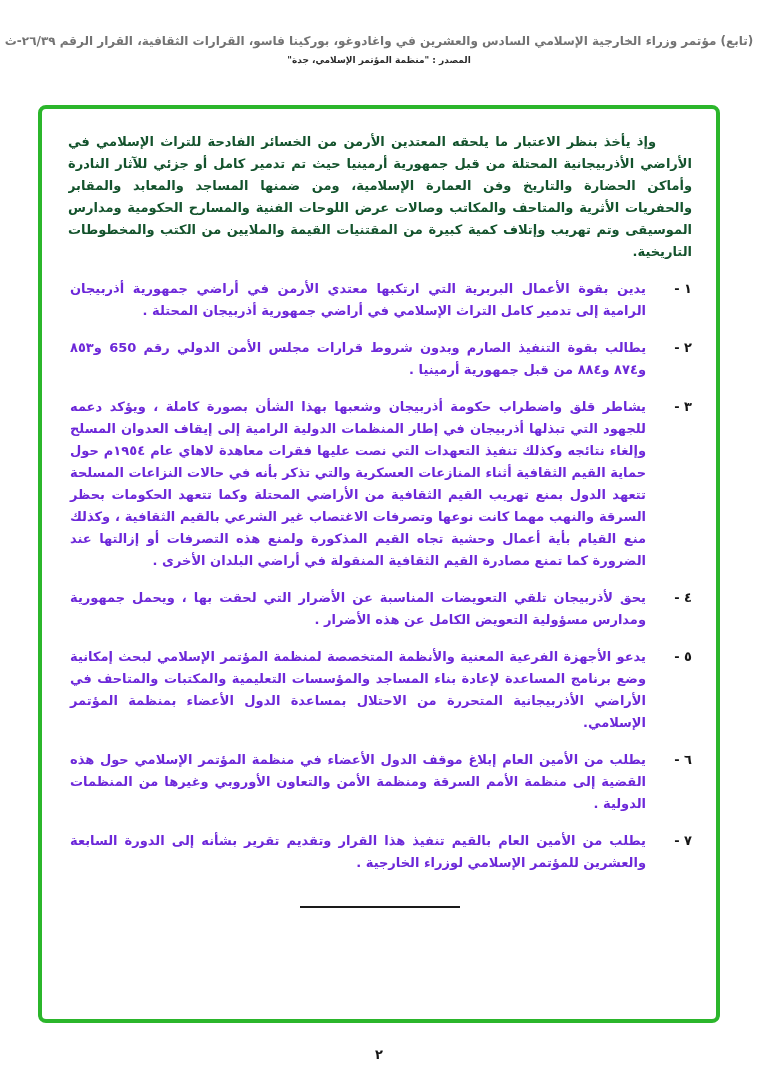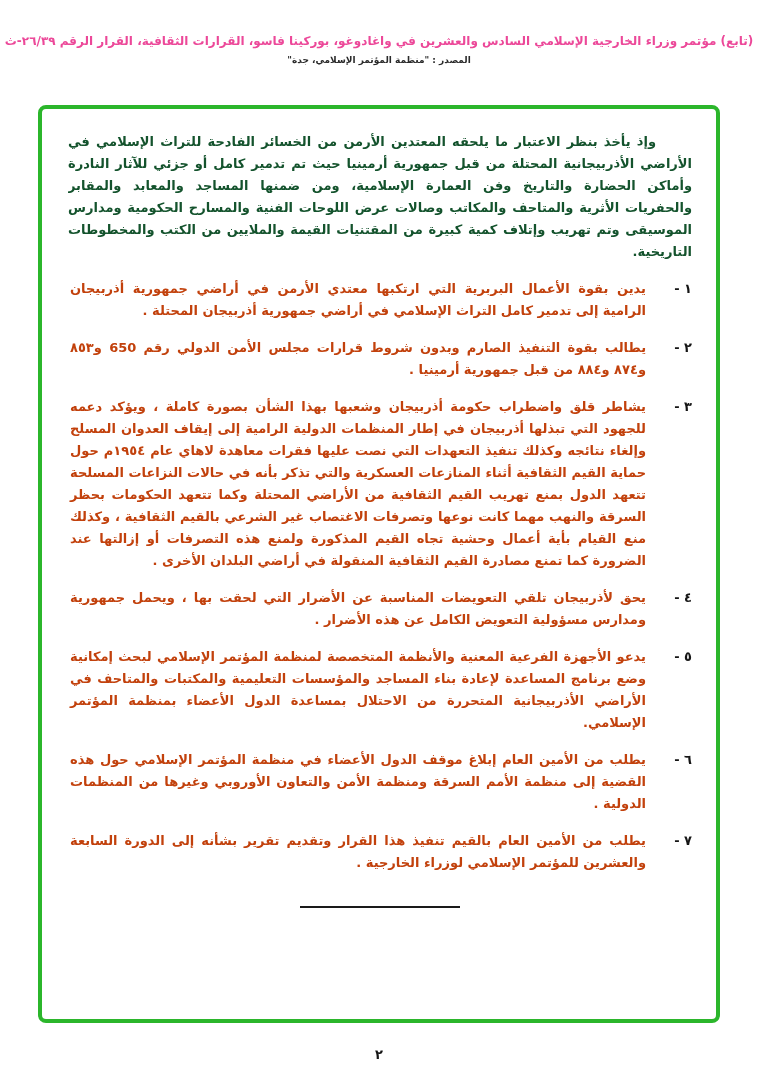--- a/index.html
+++ b/index.html
@@ -15,21 +15,21 @@
     direction: rtl;
     overflow: hidden;
   }
   .doc-header {
     padding-top: 34px;
     text-align: center;
   }
   .header-title {
     font-size: 12px;
     font-weight: 700;
-    color: #ec4899;
+    color: #737373;
     white-space: nowrap;
     letter-spacing: 0;
   }
   .header-source {
     margin-top: 7px;
     font-size: 9px;
     font-weight: 700;
     color: #2a2a2a;
   }
   .frame {
@@ -72,21 +72,21 @@
     font-size: 13px;
     font-weight: 700;
     color: #151515;
     line-height: 22px;
   }
   .item-text {
     flex: 1;
     font-size: 13px;
     font-weight: 700;
     line-height: 22px;
-    color: #c2410c;
+    color: #6d28d9;
     text-align: justify;
     padding-left: 2px;
   }
   .end-line {
     width: 160px;
     border-top: 2px solid #1a1a1a;
     margin: 32px auto 0 auto;
   }
   .page-number {
     position: absolute;

